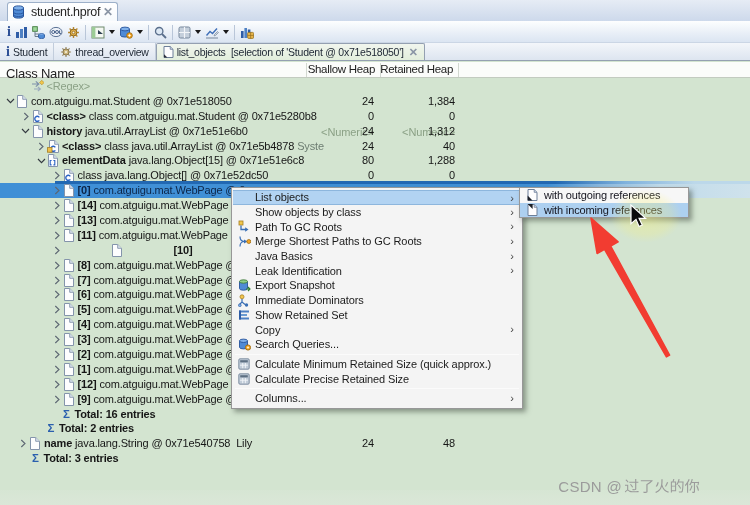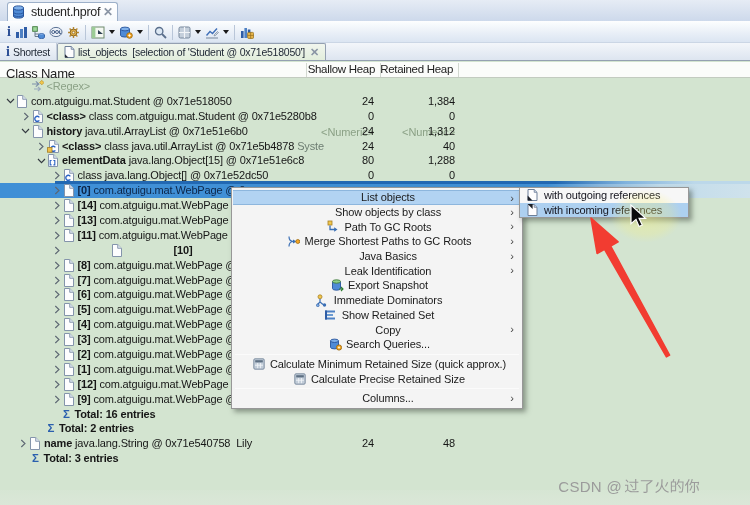--- a/index.html
+++ b/index.html
@@ -68,21 +68,21 @@
     background:linear-gradient(90deg,#2268b2 0%,#2268b2 72%,#7fb2dd 82%,#bcd8ea 92%);}
   .tree-row.selected .seg{color:#0c2548;}
   .sigma{color:#2a5fae;font-weight:bold;font-size:11.5px;width:10px;min-width:10px;display:inline-block;text-align:center;margin-right:3px;}
   .bottom-strip{position:absolute;left:0;top:490px;width:750px;height:15px;
     background:linear-gradient(rgba(250,247,250,0.08),rgba(246,241,244,0.22));}
 
   
   .ctxmenu{position:absolute;left:231px;top:187px;width:292px;
     background:#f4f4f4;border:1px solid #979797;box-shadow:3px 3px 5px rgba(60,70,60,0.5);
     padding:2px 1px;z-index:30;}
-  .mi{position:relative;height:14.7px;display:flex;align-items:center;font-size:11px;color:#1b1b1b;justify-content:center;}
+  .mi{position:relative;height:14.7px;display:flex;align-items:center;font-size:11px;color:#1b1b1b;}
   .mi .mi-icon{width:14px;min-width:14px;display:flex;align-items:center;justify-content:center;margin-left:4px;}
   .mi .mi-label{margin-left:4px;letter-spacing:-0.1px;white-space:pre;}
   .mi .mi-arrow{position:absolute;right:7px;top:1px;color:#444;font-size:11px;}
   .mi.hl{background:#b2d3f2;border-top:1px solid #8db6dd;border-bottom:1px solid #8db6dd;}
   .mi-sep{height:1px;background:#d7d7d7;margin:2px 2px;border-bottom:1px solid #fbfbfb;}
 
   
   .submenu{position:absolute;left:519px;top:187px;width:170px;
     background:#f7f7f7;border:1px solid #979797;box-shadow:3px 3px 5px rgba(60,70,60,0.5);
     padding:0;z-index:31;}
@@ -223,21 +223,28 @@
             <rect x="4.4" y="2" width="2.6" height="10" fill="#4f81c4"></rect>
             <rect x="7.8" y="3.5" width="2.6" height="8.5" fill="#2f5da6"></rect>
             <rect x="7.6" y="6.4" width="6" height="6" rx="1" fill="#e8b64a" stroke="#96701e" stroke-width="0.8"></rect>
             <path d="M7.6 9.4 h6 M10.6 6.4 v6" stroke="#96701e" stroke-width="0.7"></path>
           </svg>
         </span>
       </span>
     </div>
 
   <div class="viewtabs">
-      <div class="vtab"><span style="display: inline-flex; align-items: center;"><span class="info-i">i</span></span><span class="vt-label">Shortest</span></div>
+      <div class="vtab"><span style="display: inline-flex; align-items: center;"><span class="info-i">i</span></span><span class="vt-label">Student</span></div>
+      <div class="vtab"><span style="display: inline-flex; align-items: center;"><svg width="12" height="12" viewBox="0 0 13 13">
+            <g stroke="#9b8a65" stroke-width="1.3">
+              <path d="M6.5 1 v11 M1 6.5 h11 M2.6 2.6 l7.8 7.8 M10.4 2.6 l-7.8 7.8"></path>
+            </g>
+            <circle cx="6.5" cy="6.5" r="3.3" fill="#cdb67c" stroke="#7d6a40" stroke-width="0.9"></circle>
+            <circle cx="6.5" cy="6.5" r="1.2" fill="#f3eedd"></circle>
+          </svg></span><span class="vt-label">thread_overview</span></div>
       <div class="vtab active"><span style="display: inline-flex; align-items: center;"><svg width="11" height="12" viewBox="0 0 11 12">
             <path d="M1 .5 h6.2 l2.8 2.8 v8.2 h-9 z" fill="#fdfdfe" stroke="#6d7f99" stroke-width="1"></path>
             <path d="M7.2 .5 v2.8 h2.8" fill="#c9d4e3" stroke="#6d7f99" stroke-width="0.8"></path>
             <path d="M1 8.2 l3.4 3.3 h-3.4 z" fill="#2a2f38"></path>
           </svg></span><span class="vt-label">list_objects  [selection of 'Student @ 0x71e518050']</span><span class="tab-close">✕</span></div>
     </div>
 
   <div class="gridheader">
     <span class="gh-name">Class Name</span>
     <span class="gh-col" style="right:375px">Shallow Heap</span>

